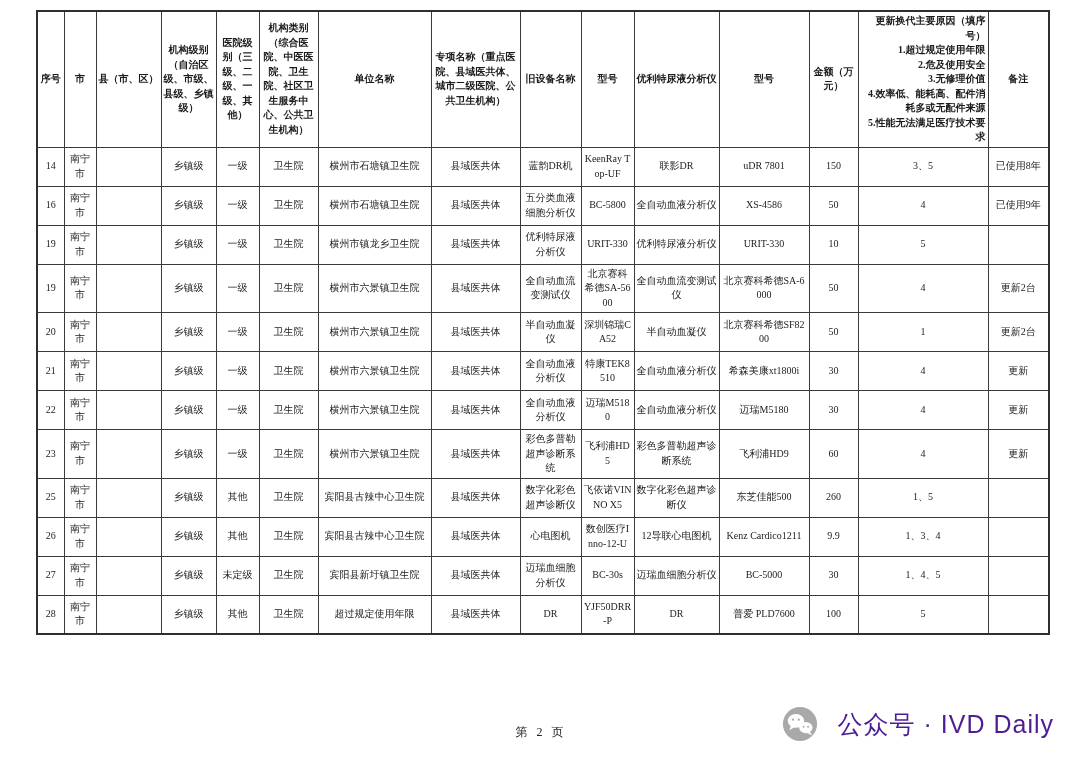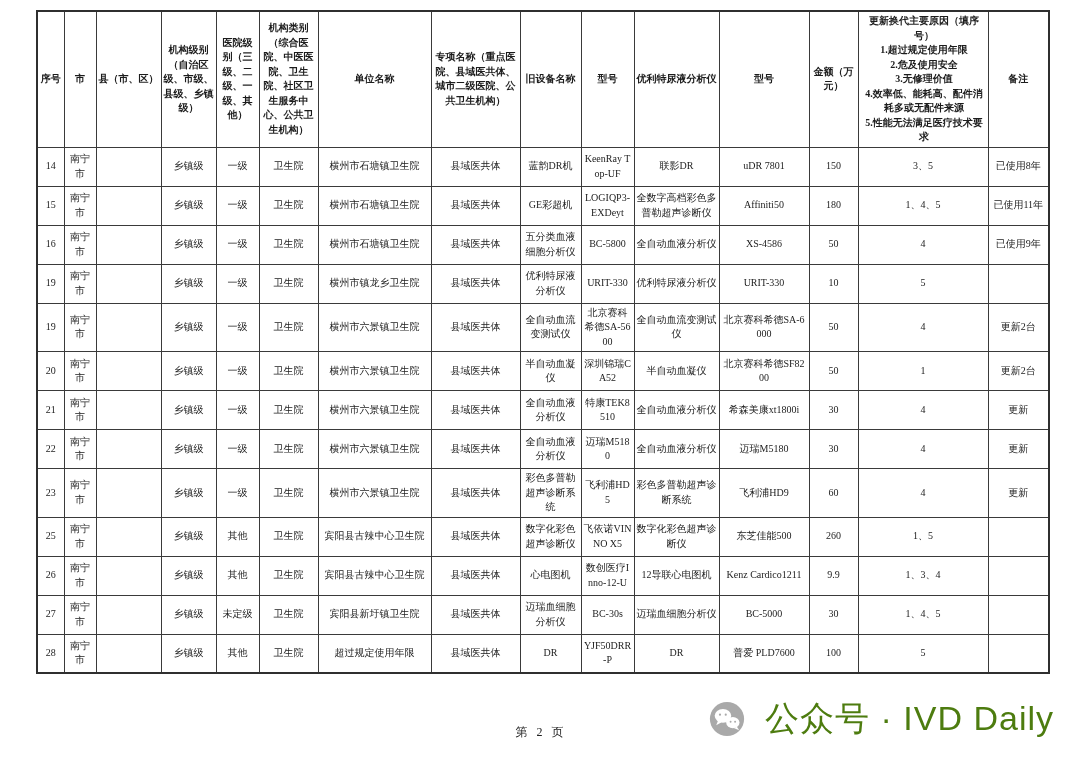--- a/index.html
+++ b/index.html
@@ -33,21 +33,21 @@
     vertical-align: middle;
     padding: 2px 2px;
     word-break: break-all;
     overflow: hidden;
   }
   table.doc-table thead th {
     height: 108px;
     font-weight: bold;
   }
   table.doc-table thead th.reason-header {
-    text-align: center;
+    text-align: right;
     white-space: pre-line;
     padding-left: 4px;
     vertical-align: top;
   }
   table.doc-table tbody td {
     height: 39px;
   }
 
   .page-footer {
     position: absolute;
@@ -60,23 +60,23 @@
     color: #222;
   }
 
   .watermark {
     position: absolute;
     right: 26px;
     bottom: 16px;
     display: flex;
     align-items: center;
     gap: 20px;
-    color: #4d7c0f;
+    color: #4c1d95;
     font-family: "Liberation Sans", "DejaVu Sans", sans-serif;
-    font-size: 34px;
+    font-size: 25px;
     letter-spacing: 1px;
     user-select: none;
   }
   .watermark .wm-icon { flex: 0 0 auto; display: block; }
 </style>
 </head>
 <body>
 
 <div class="page">
 
@@ -134,37 +134,20 @@
           <td>县域医共体</td>
           <td>蓝韵DR机</td>
           <td>KeenRay Top-UF</td>
           <td>联影DR</td>
           <td>uDR 7801</td>
           <td>150</td>
           <td>3、5</td>
           <td>已使用8年</td>
         </tr>
         <tr>
-          <td>15</td>
-          <td>南宁市</td>
-          <td></td>
-          <td>乡镇级</td>
-          <td>一级</td>
-          <td>卫生院</td>
-          <td>横州市石塘镇卫生院</td>
-          <td>县域医共体</td>
-          <td>GE彩超机</td>
-          <td>LOGIQP3-EXDeyt</td>
-          <td>全数字高档彩色多普勒超声诊断仪</td>
-          <td>Affiniti50</td>
-          <td>180</td>
-          <td>1、4、5</td>
-          <td>已使用11年</td>
-        </tr>
-        <tr>
           <td>16</td>
           <td>南宁市</td>
           <td></td>
           <td>乡镇级</td>
           <td>一级</td>
           <td>卫生院</td>
           <td>横州市石塘镇卫生院</td>
           <td>县域医共体</td>
           <td>五分类血液细胞分析仪</td>
           <td>BC-5800</td>

